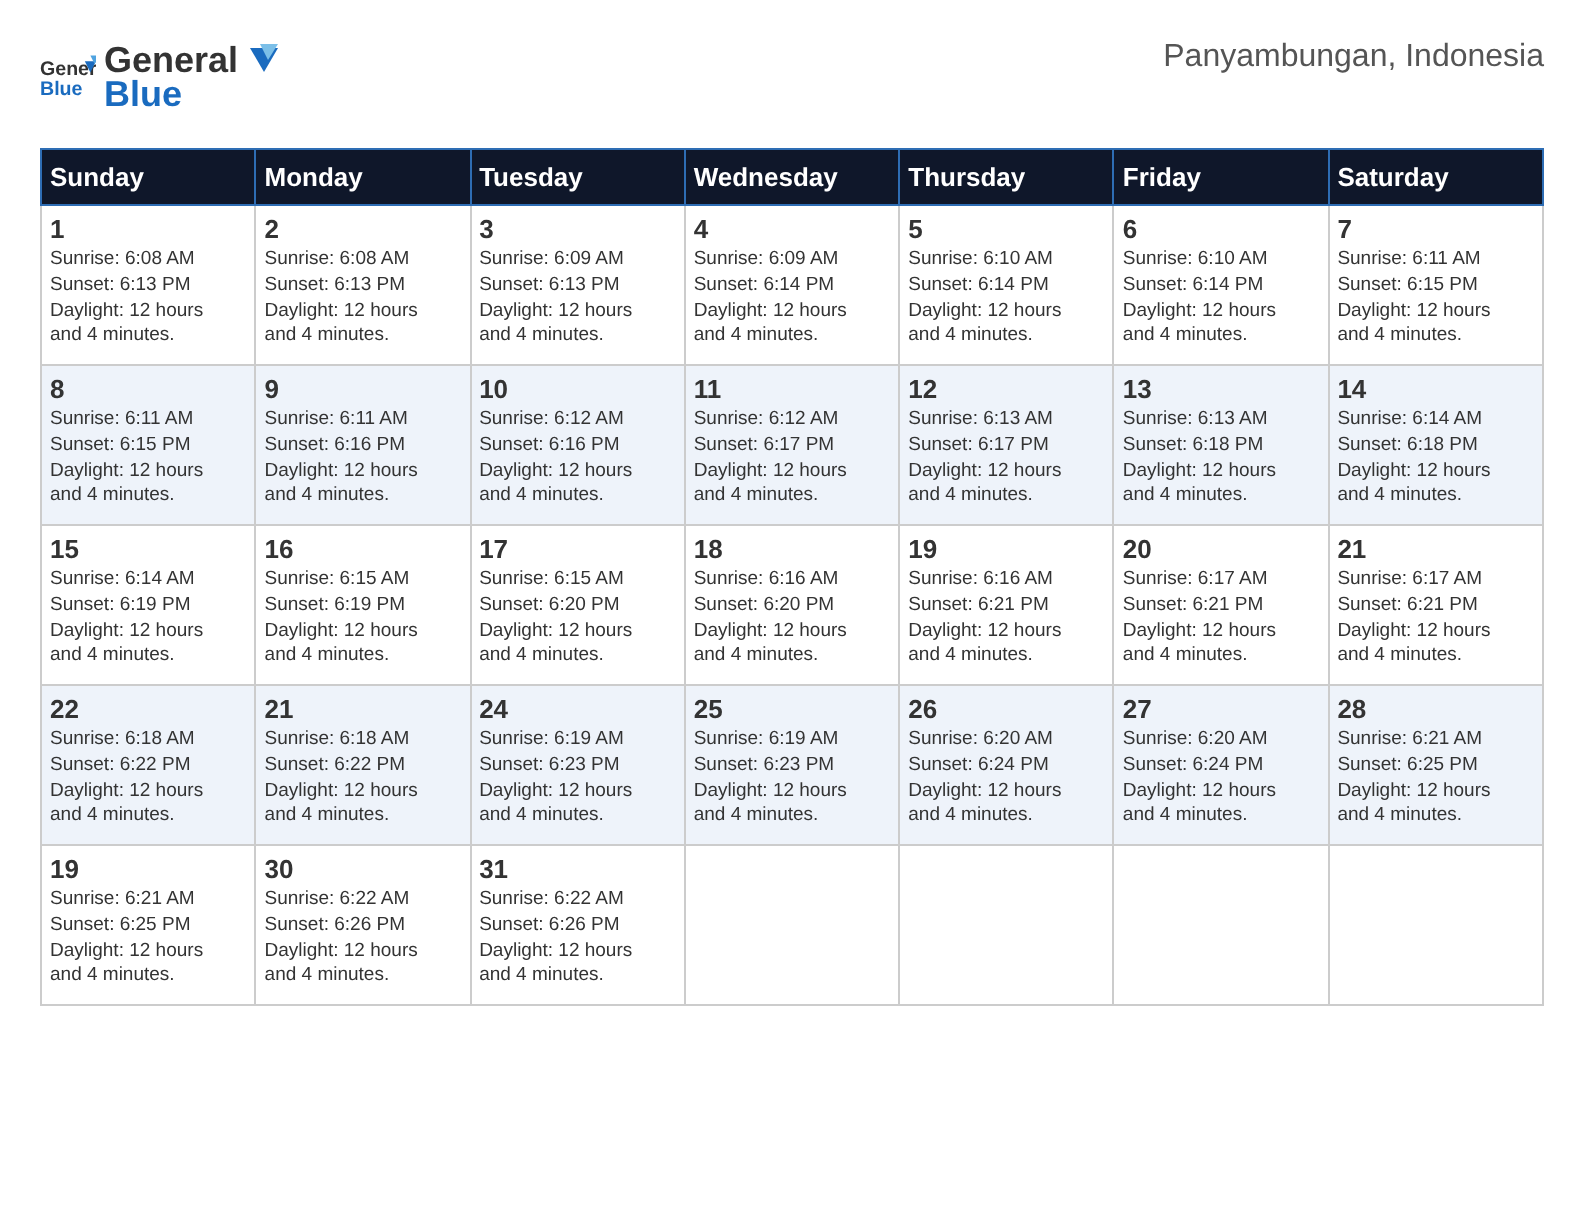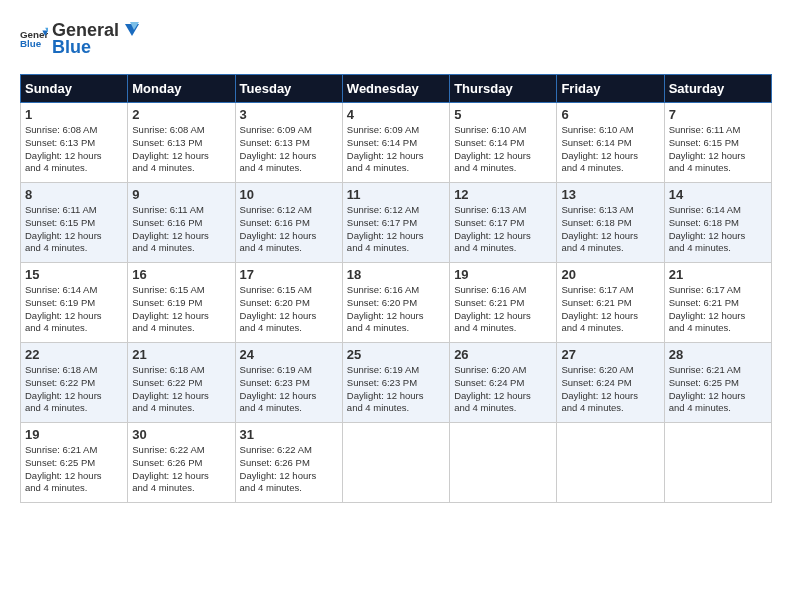--- a/index.html
+++ b/index.html
@@ -96,20 +96,21 @@
         <span style="font-size:18px; font-weight:bold; color:#333;">General</span>
         <svg width="18" height="18" viewBox="0 0 18 18">
           <polygon points="4,2 18,2 11,14" fill="#1a6bbf"></polygon>
           <polygon points="9,0 18,0 13,8" fill="#7bbfe8"></polygon>
         </svg>
       </div>
       <div style="font-size:18px; font-weight:bold; color:#1a6bbf; margin-top:-4px;">Blue</div>
     </div>
   </div>
   <div class="title-area">
+    <div class="location-title">Panyambungan, Indonesia</div>
   </div>
 </div>
 
 <table class="calendar-table">
   <thead>
     <tr id="header-row">
     <th>Sunday</th>
         <th>Monday</th>
         <th>Tuesday</th>
         <th>Wednesday</th>

